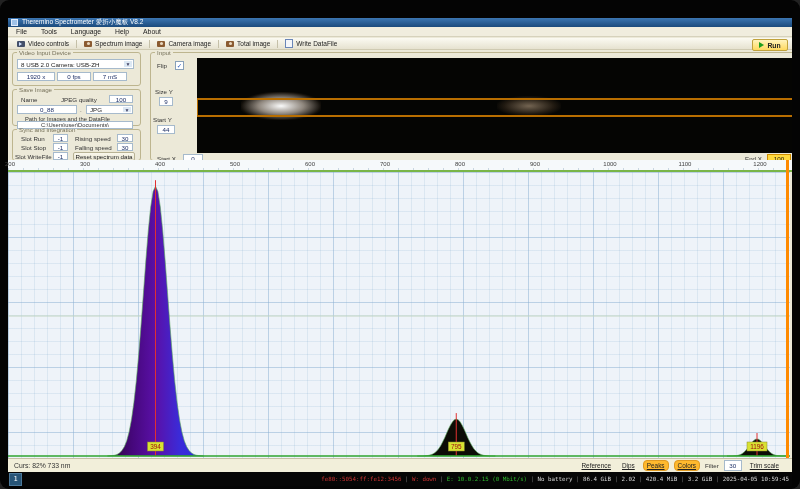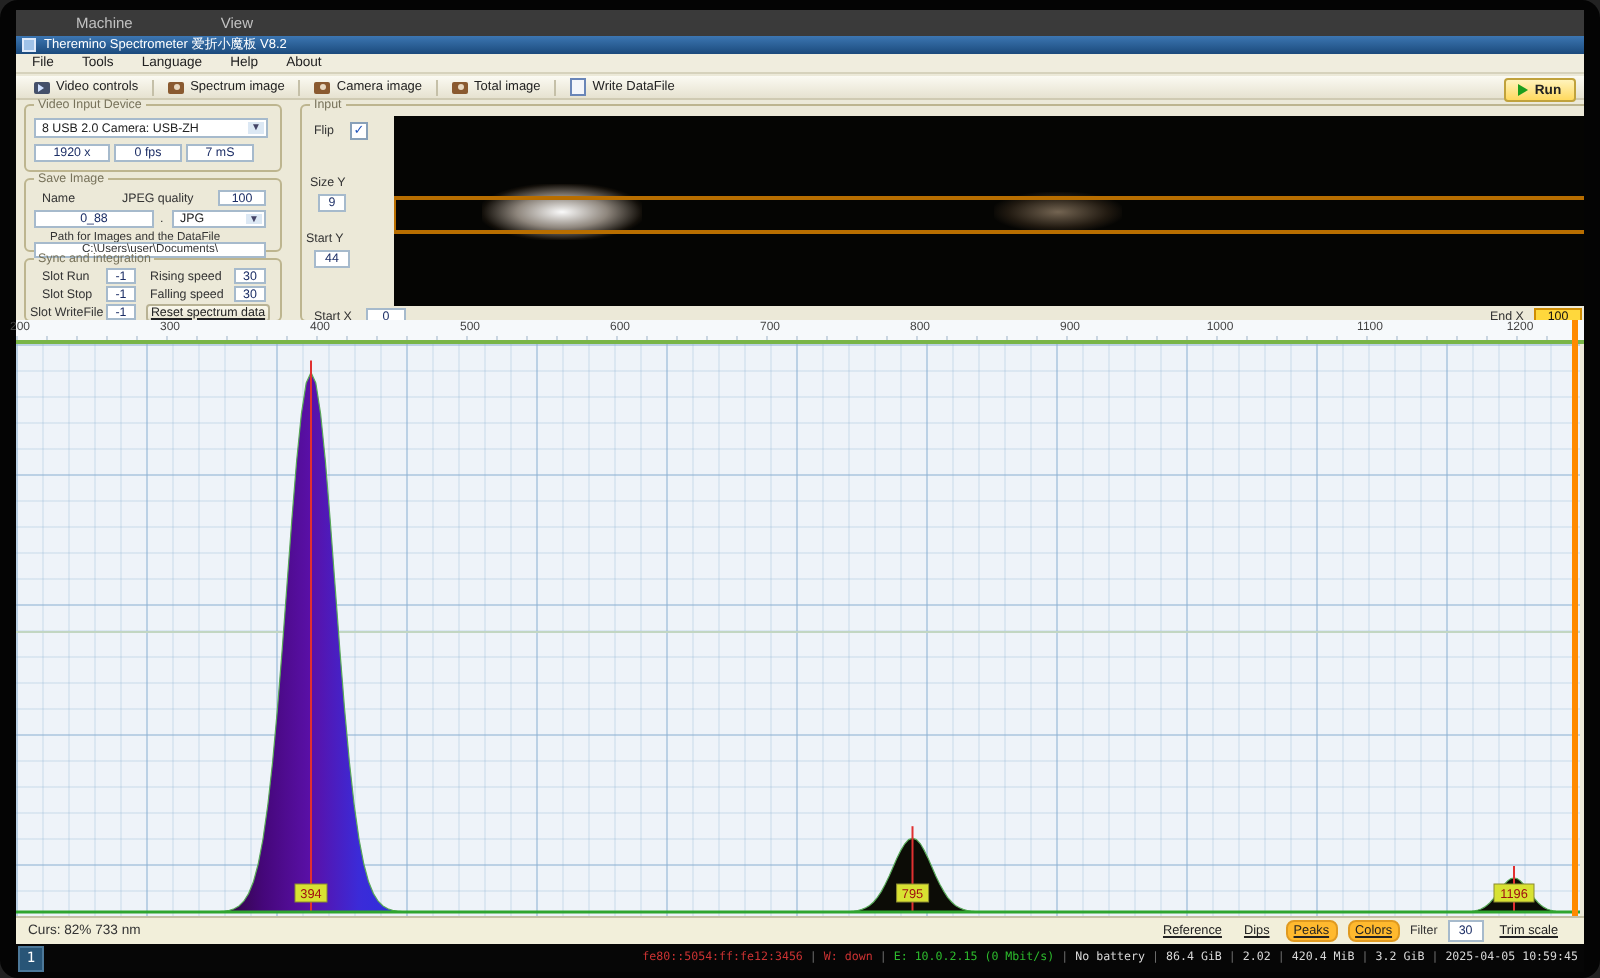--- a/index.html
+++ b/index.html
@@ -68,24 +68,20 @@
   #i3bar{left:8px;top:472px;width:784px;height:14px;background:#060606;display:flex;align-items:center;font-family:"DejaVu Sans Mono",monospace;}
   #ws{width:11px;height:11px;margin-left:1px;background:#285577;border:1px solid #4c7899;color:#fff;font-size:7px;display:flex;align-items:center;justify-content:center;}
   #status-segs{margin-left:auto;margin-right:3px;font-size:5.8px;white-space:nowrap;}
   #status-segs .sep{color:#6f6f6f;}
 </style>
 </head>
 <body>
 
 <div id="screen">
 
-  <div id="qemu-bar" class="abs">
-    <span>Machine</span>
-    <span>View</span>
-  </div>
 
   <div id="app" class="abs">
 
     <div id="titlebar" class="abs">
       <div id="title-icon"></div>
       <span>Theremino Spectrometer 爱折小魔板 V8.2</span>
     </div>
 
     <div id="menubar" class="abs">
       <span>File</span>

